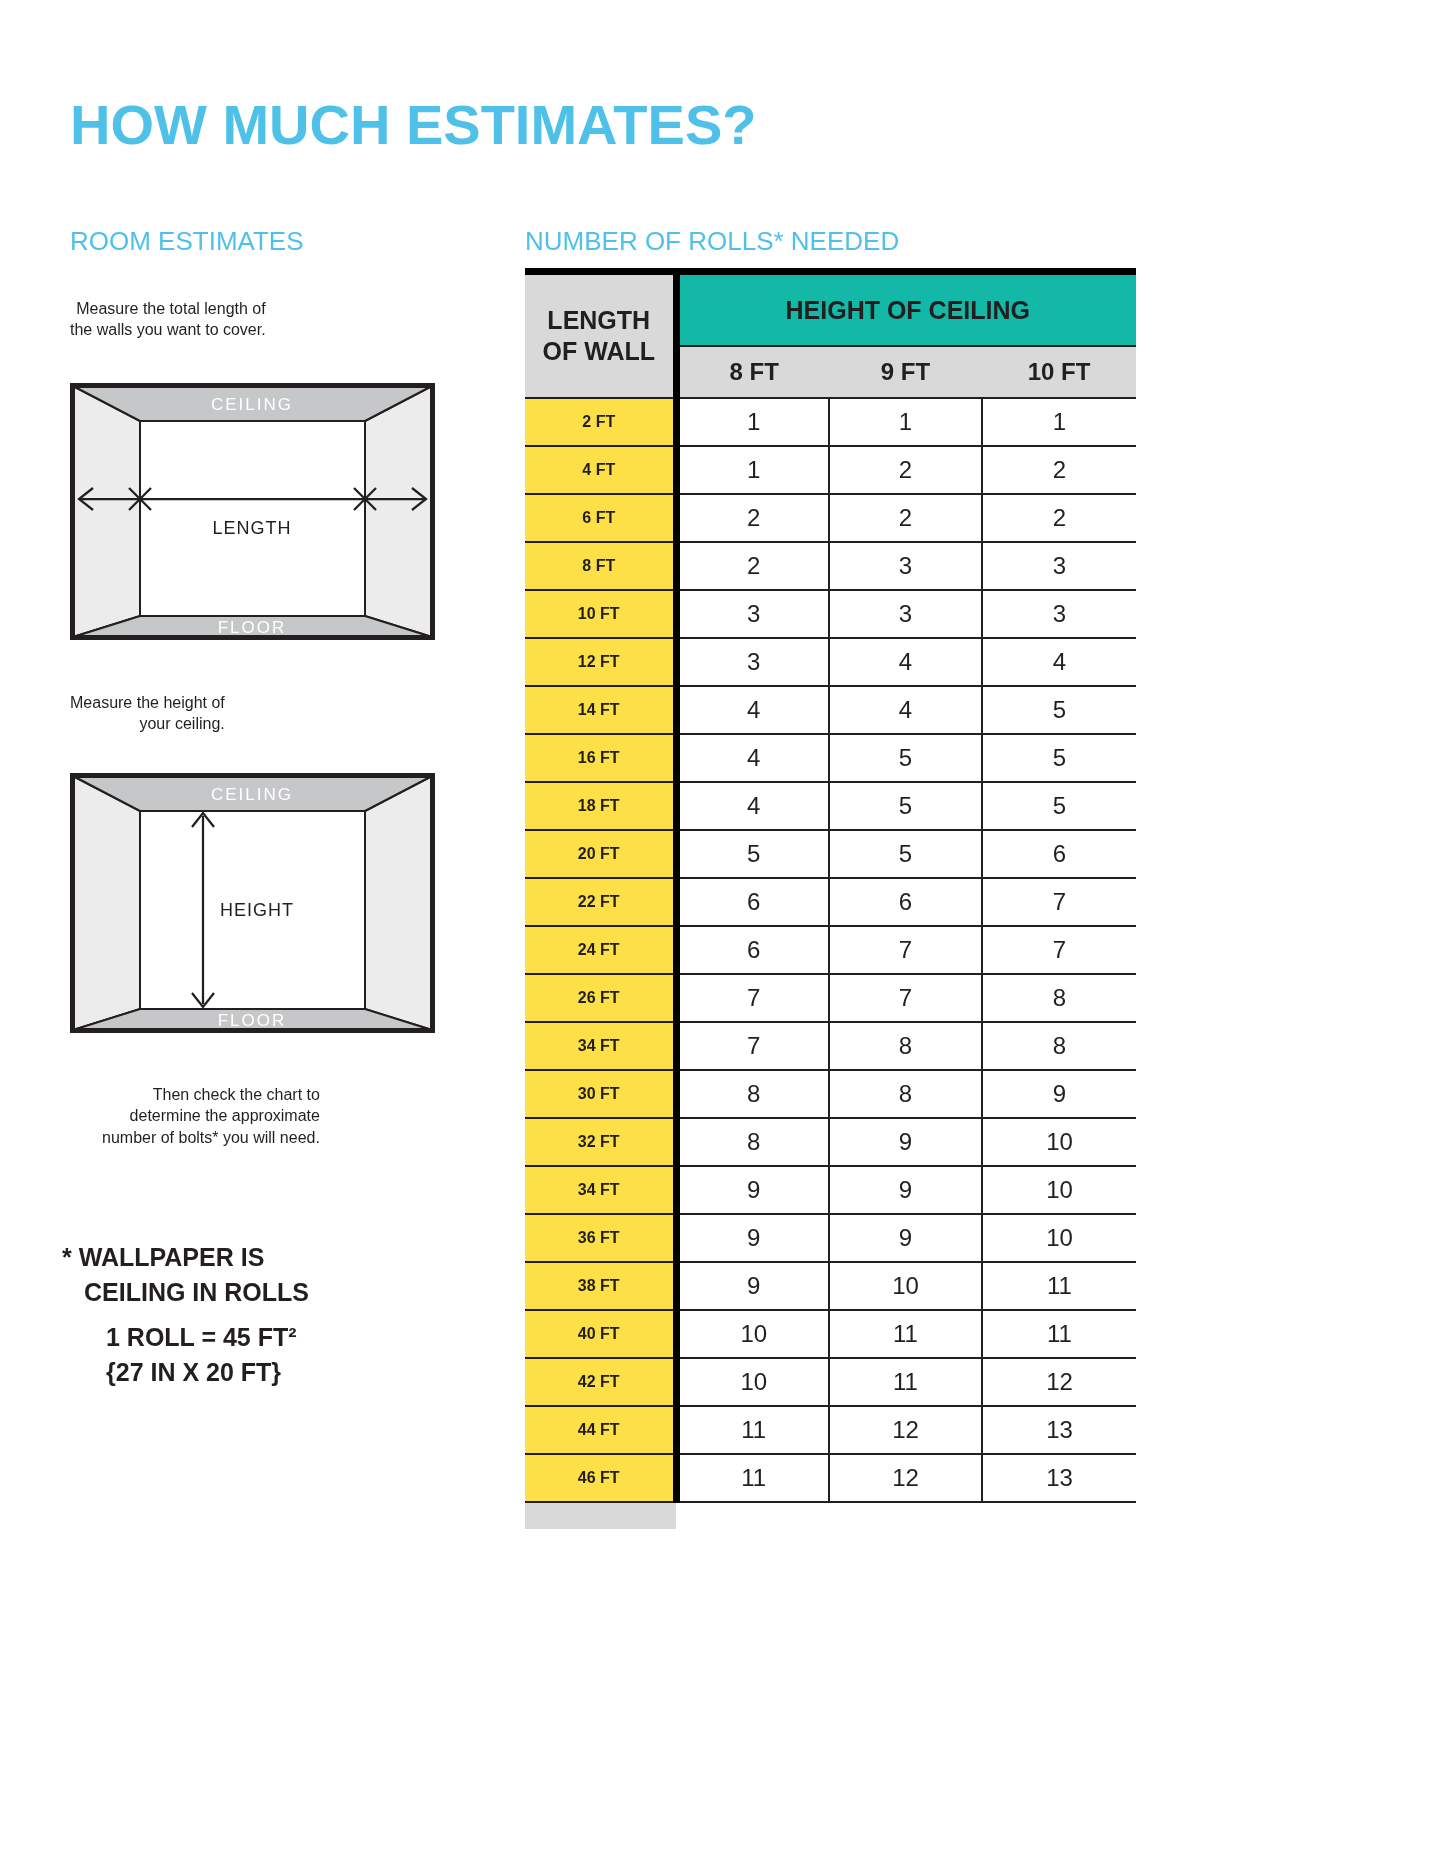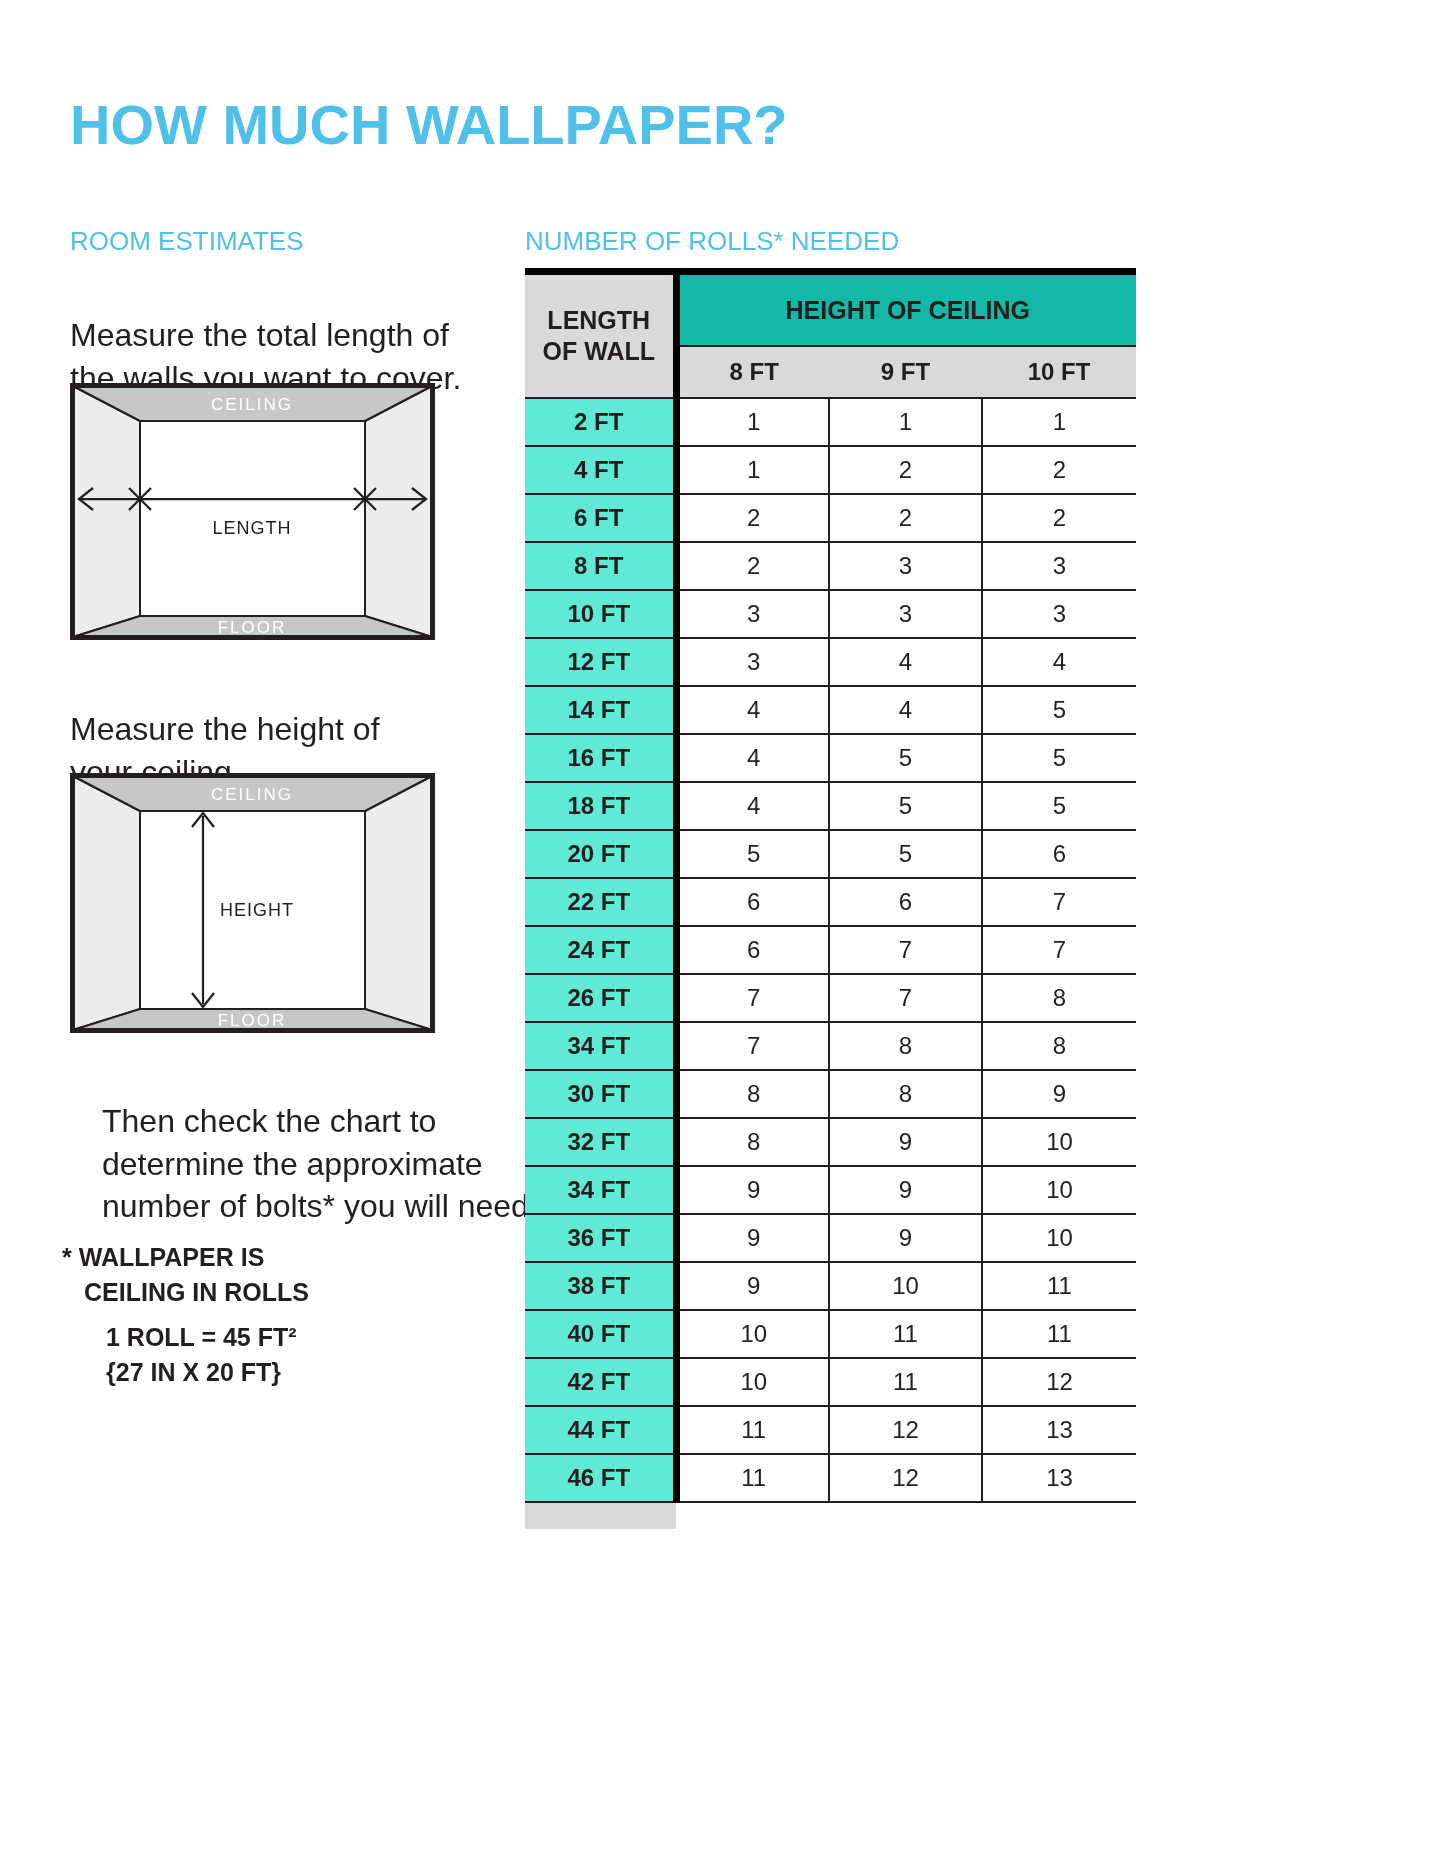--- a/index.html
+++ b/index.html
@@ -20,21 +20,21 @@
     color: #4fc1e8; letter-spacing: 0px;
   }
   .section-heading {
     font-size: 26px; font-weight: normal; line-height: 1;
     color: #4fc1e8;
   }
   .left-heading { left: 70px; top: 228px; }
   .table-heading { left: 525px; top: 228px; width: 611px; }
 
   
-  .para { font-size: 32px; line-height: 1.33; white-space: pre-line; }
+  .para { font-size: 16px; line-height: 1.33; white-space: pre-line; text-align: right; }
   .para1 { left: 70px; top: 282px; }
   .para2 { left: 70px; top: 676px; }
   .para3 { left: 70px; top: 1068px; margin-left: 32px; }
 
   .bold-note { font-size: 25px; font-weight: bold; line-height: 1.4; }
   .note1 { left: 62px; top: 1240px; }
   .note1 .indent { padding-left: 22px; }
   .note2 { left: 70px; top: 1320px; margin-left: 36px; }
 
   
@@ -64,33 +64,33 @@
     white-space: pre-line;
   }
   .group-head { background: #14b8a6; font-size: 25px; font-weight: bold; height: 70px; }
   .sub-head th {
     background: #d9d9d9; font-size: 24px; font-weight: bold; height: 50px;
     border-top: 2px solid #231f20;
   }
   .rolls-table tbody tr { height: 48px; }
   .rolls-table tbody tr > * { border-top: 2px solid #231f20; }
   .rolls-table tbody th.len-cell {
-    background: #5eead4; border-right: 7px solid #000000;
-    font-size: 24px; font-weight: bold;
+    background: #fde047; border-right: 7px solid #000000;
+    font-size: 16px; font-weight: bold;
   }
   .rolls-table tbody td { background: #ffffff; font-size: 24px; font-weight: normal; }
   .rolls-table tbody td + td { border-left: 2px solid #231f20; }
   .rolls-table tbody tr:last-child > * { border-bottom: 2px solid #231f20; }
   .rolls-table tfoot .ext { background: #d9d9d9; height: 26px; }
   .rolls-table tfoot .ext-blank { background: #ffffff; }
 </style>
 </head>
 <body>
 
-<h1 class="abs page-title">HOW MUCH WALLPAPER?</h1>
+<h1 class="abs page-title">HOW MUCH ESTIMATES?</h1>
 
 <div class="abs left-heading section-heading">ROOM ESTIMATES</div>
 
 <p class="abs para para1">Measure the total length of
 the walls you want to cover.</p>
 
 <svg class="abs diagram1" viewBox="0 0 365 257" width="365" height="257" aria-hidden="true">
   <polygon class="side" points="3,3 70,38 70,233 3,254"></polygon>
   <polygon class="side" points="362,3 295,38 295,233 362,254"></polygon>
   <rect class="wallface" x="70" y="38" width="225" height="195"></rect>

